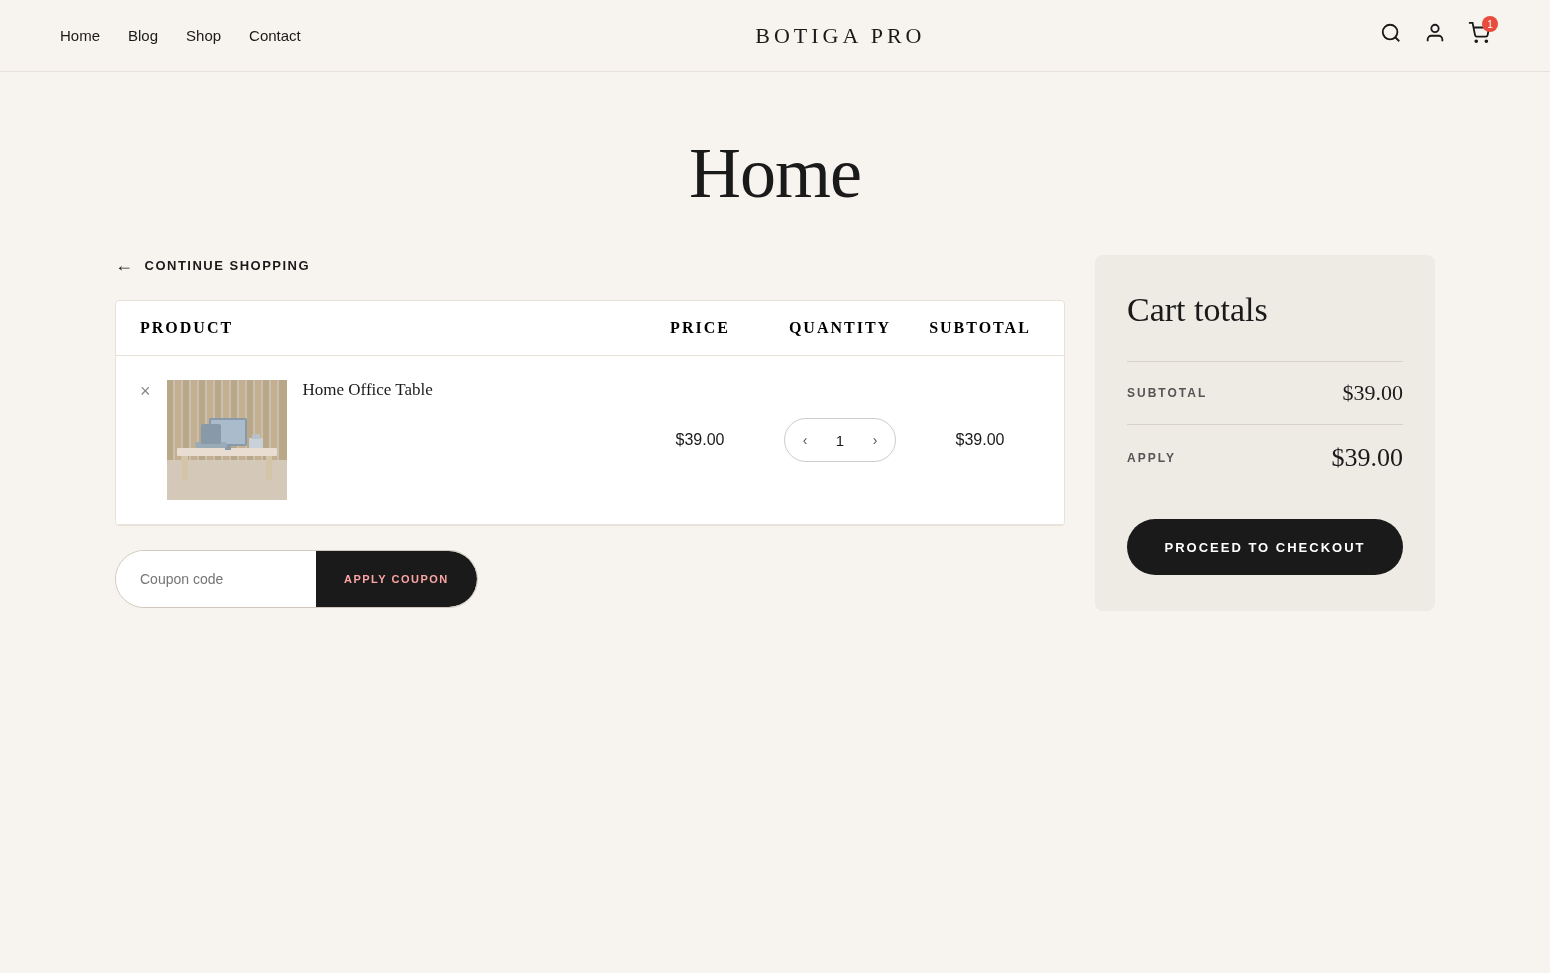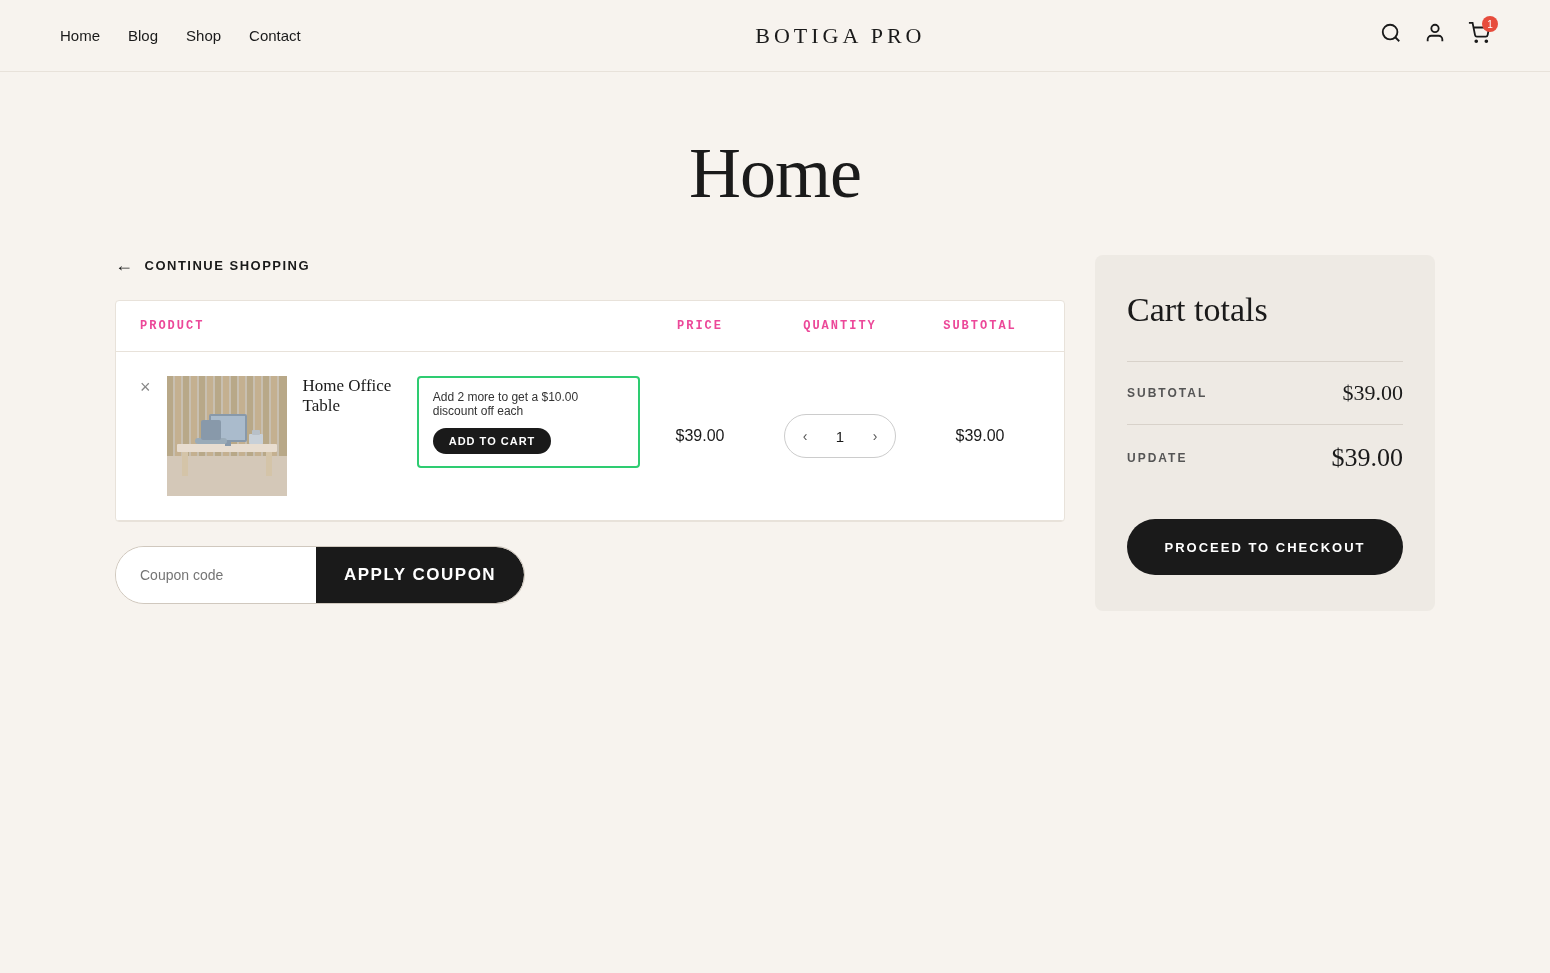--- a/index.html
+++ b/index.html
@@ -116,25 +116,25 @@
       overflow: hidden;
       border: 1px solid #e8e2da;
     }
     .cart-table-header {
       display: grid;
       grid-template-columns: 1fr 120px 160px 120px;
       padding: 18px 24px;
       border-bottom: 1px solid #e8e2da;
     }
     .cart-table-header span {
-      font-family: Liberation Mono, monospace;
-      font-size: 12px;
+      font-family: Liberation Serif, serif;
+      font-size: 16px;
       letter-spacing: 2px;
       font-weight: 600;
-      color: #ec4899;
+      color: #000000;
       text-align: center;
     }
     .cart-table-header span:first-child {
       text-align: left;
     }
 
     
     .cart-item {
       display: grid;
       grid-template-columns: 1fr 120px 160px 120px;
@@ -258,25 +258,25 @@
       border: none;
       outline: none;
       padding: 0 24px;
       font-family: Arial, sans-serif;
       font-size: 14px;
       color: #8b5cf6;
       width: 200px;
     }
     .apply-coupon-btn {
       background: #1a1a1a;
-      color: #ffffff;
+      color: #fca5a5;
       border: none;
       padding: 0 28px;
       font-family: Arial, sans-serif;
-      font-size: 17px;
+      font-size: 11px;
       letter-spacing: 1.5px;
       font-weight: 600;
       cursor: pointer;
       border-radius: 0 30px 30px 0;
     }
     .update-cart-btn {
       background: #888;
       color: white;
       border: none;
       border-radius: 30px;
@@ -447,24 +447,20 @@
 
             <rect x="34" y="44" width="20" height="20" fill="#8899aa" rx="2"></rect>
 
             <rect x="82" y="58" width="14" height="10" fill="#c8d0d8" rx="1"></rect>
             <rect x="85" y="54" width="8" height="5" fill="#b8c0c8" rx="1"></rect>
           </svg>
 
           <div class="product-info">
             <span class="product-name">Home Office Table</span>
 
-            <div class="discount-tooltip">
-              <p>Add 2 more to get a $10.00 discount off each</p>
-              <button class="add-to-cart-mini-btn">ADD TO CART</button>
-            </div>
           </div>
         </div>
 
         <div class="price-cell">$39.00</div>
 
         <div class="quantity-cell">
           <div class="quantity-stepper">
             <button class="qty-btn">‹</button>
             <span class="qty-value">1</span>
             <button class="qty-btn">›</button>
@@ -486,20 +482,20 @@
 
   <div class="cart-totals">
     <h2 class="cart-totals-title">Cart totals</h2>
 
     <div class="totals-row">
       <span class="totals-label">SUBTOTAL</span>
       <span class="totals-value">$39.00</span>
     </div>
 
     <div class="totals-row">
-      <span class="totals-label">UPDATE</span>
+      <span class="totals-label">APPLY</span>
       <span class="totals-value total">$39.00</span>
     </div>
 
     <button class="checkout-btn">PROCEED TO CHECKOUT</button>
   </div>
 
 </div>
 
 </body></html>

